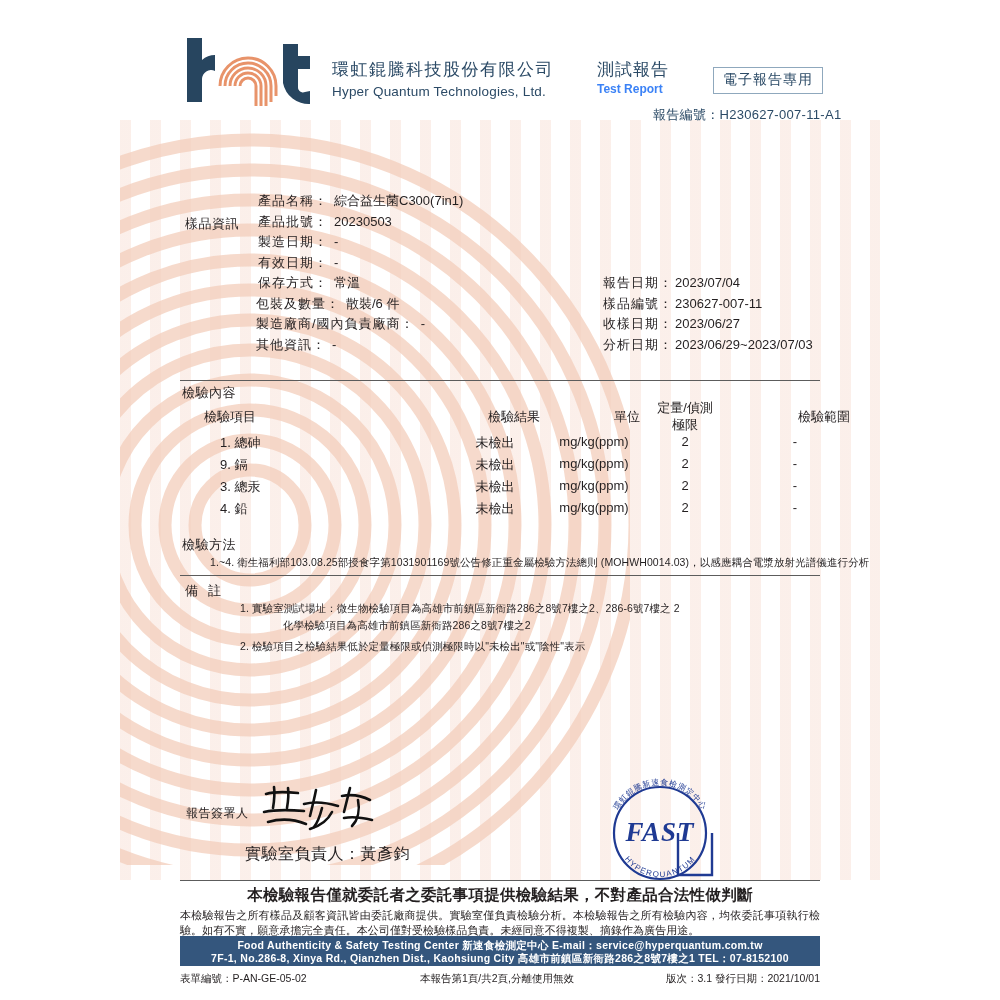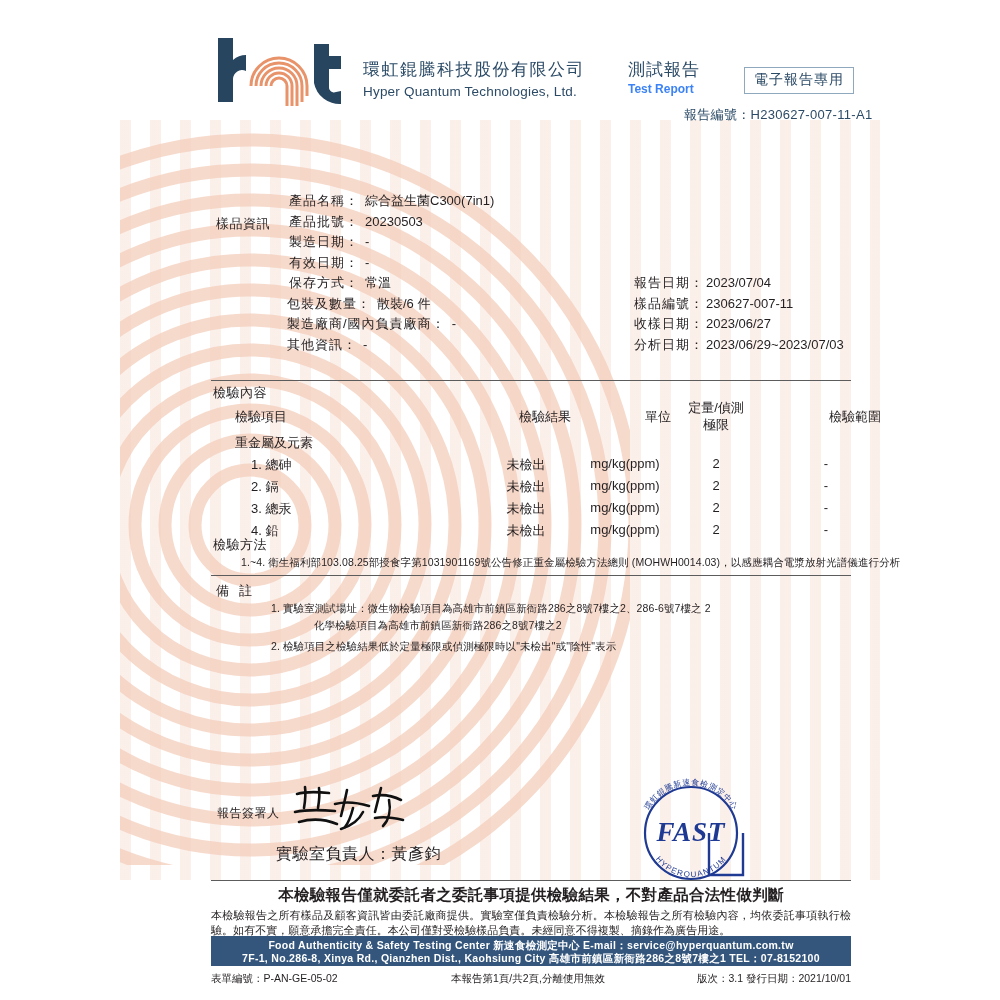--- a/index.html
+++ b/index.html
@@ -11,21 +11,21 @@
   .wm-wrap{position:absolute;left:0;top:0;width:1000px;height:1000px;overflow:hidden;pointer-events:none;z-index:0;}
   .wm-stripes{position:absolute;left:120px;top:120px;width:760px;height:860px;
     background:repeating-linear-gradient(to right,
       rgba(243,203,186,0.30) 0px, rgba(243,203,186,0.30) 11px,
       rgba(255,255,255,0) 11px, rgba(255,255,255,0) 30px);}
   .wm-arcs{position:absolute;left:-70px;top:105px;width:700px;height:760px;overflow:hidden;}
   .wm-arcs svg{display:block;}
   .wm-block{position:absolute;background:#fff;}
 
   
-  .layer{position:absolute;left:0;top:0;width:856px;height:1000px;z-index:2;margin-left:31px;}
+  .layer{position:absolute;left:0;top:0;width:856px;height:1000px;z-index:2;}
 
   
   .logo{position:absolute;left:183px;top:36px;width:140px;height:72px;}
   .cn-name{position:absolute;left:332px;top:58px;font-size:17px;color:#2b4a66;letter-spacing:1.5px;white-space:nowrap;}
   .en-name{position:absolute;left:332px;top:84px;font-size:13.5px;color:#2b4a66;letter-spacing:.2px;white-space:nowrap;}
 
   .rep-cn{position:absolute;left:597px;top:58px;font-size:17px;color:#2b4a66;letter-spacing:1px;}
   .rep-en{position:absolute;left:597px;top:82px;font-size:12px;color:#3b82f6;font-weight:bold;}
   .ebadge{position:absolute;left:713px;top:67px;border:1px solid #8fa8bd;padding:3px 9px 4px 9px;font-size:14px;color:#2b4a66;letter-spacing:1px;background:rgba(255,255,255,.85);}
   .repno{position:absolute;left:653px;top:106px;font-size:13px;color:#2b4a66;letter-spacing:.3px;white-space:nowrap;}
@@ -193,33 +193,30 @@
         <span class="c-item" style="top:8px;">檢驗項目</span>
         <span class="c-res">檢驗結果</span>
         <span class="c-unit">單位</span>
         <span class="c-lim">
           <span style="display:block">定量/偵測</span>
           <span style="display:block">極限</span>
         </span>
         <span class="c-rng">檢驗範圍</span>
       </div>
 
-      <div class="trow">
-        <span class="c-item">重金屬及元素</span>
-      </div>
 
       <div class="trow">
         <span class="c-item ind">1. 總砷</span>
         <span class="c-res">未檢出</span>
         <span class="c-unit">mg/kg(ppm)</span>
         <span class="c-lim">2</span>
         <span class="c-rng">-</span>
       </div>
       <div class="trow">
-        <span class="c-item ind">2. 鎘</span>
+        <span class="c-item ind">9. 鎘</span>
         <span class="c-res">未檢出</span>
         <span class="c-unit">mg/kg(ppm)</span>
         <span class="c-lim">2</span>
         <span class="c-rng">-</span>
       </div>
       <div class="trow">
         <span class="c-item ind">3. 總汞</span>
         <span class="c-res">未檢出</span>
         <span class="c-unit">mg/kg(ppm)</span>
         <span class="c-lim">2</span>

